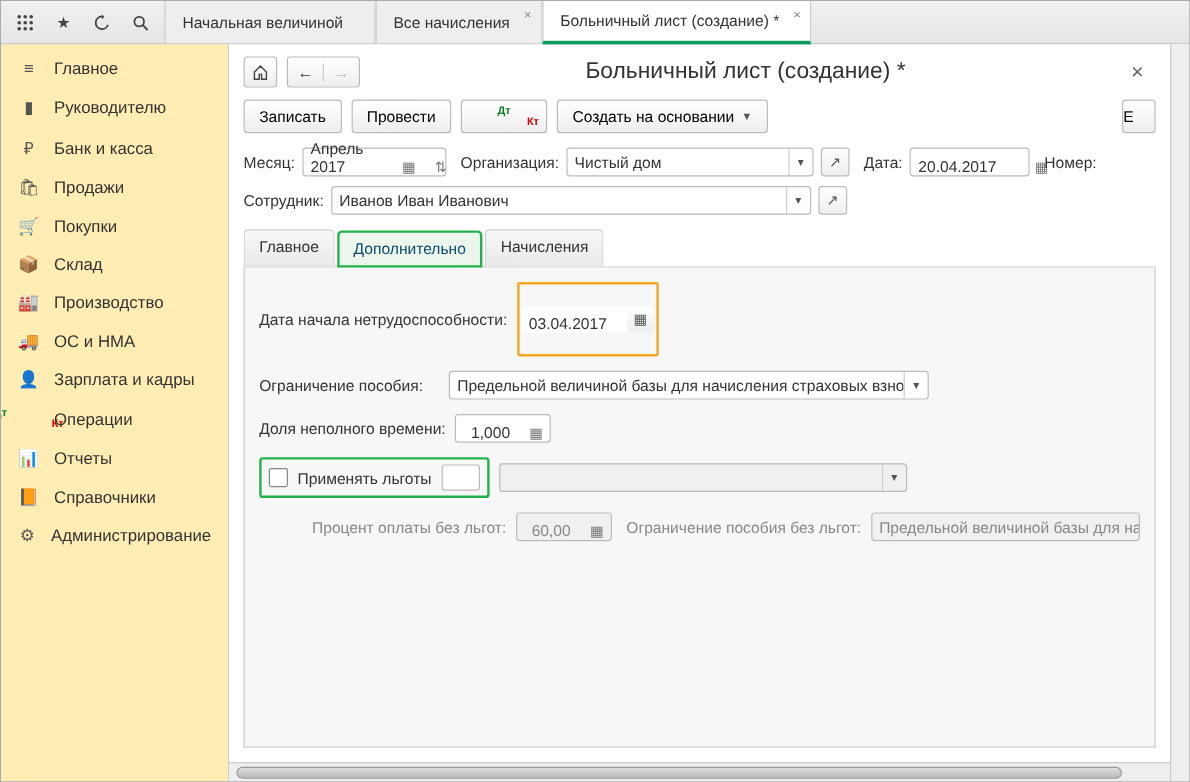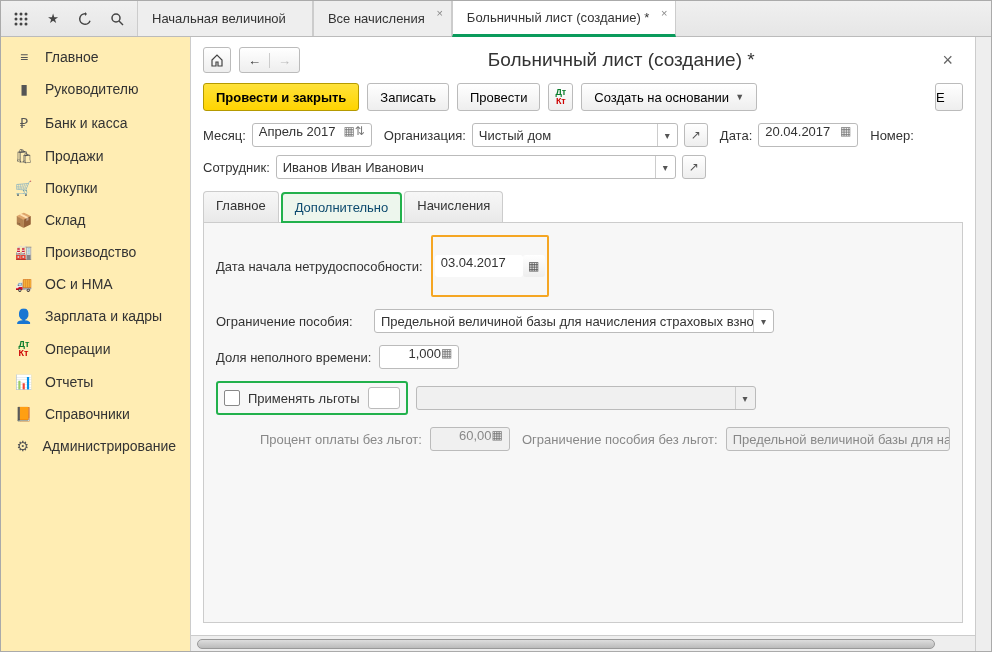--- a/index.html
+++ b/index.html
@@ -114,32 +114,32 @@
     white-space: nowrap;
   }
   .btn.primary{
     background:linear-gradient(#ffe23a,#ffd400);
     border-color:#b59a00;
     font-weight:bold;
   }
   .btn.icononly{padding:0 6px;}
   .dtkt{font-size:9px;line-height:9px;font-weight:bold;}
   .dtkt .dt{color:#0a7d2c;}
-  .dtkt .kt{color:#c00;}
+  .dtkt .kt{color:#c00;margin-left:48px;}
   .caret{font-size:9px;color:#555;margin-left:2px;}
   .formrow{
     display:flex;align-items:center;gap:6px;
     padding:4px 12px;
     flex-wrap:nowrap;
   }
   .lbl{font-size:13px;white-space:nowrap;}
   .input{
     height:24px;border:1px solid #bbb;border-radius:3px;
     background:#fff;padding:0 6px;font-size:13px;
-    display:inline-flex;align-items:flex-start;gap:0;
+    display:inline-flex;align-items:flex-end;gap:16px;
   }
   .input.date{width:120px;}
   .input .ic{color:#777;font-size:12px;}
   .sqbtn{
     width:24px;height:24px;border:1px solid #bbb;border-radius:3px;
     background:linear-gradient(#fff,#eee);
     display:inline-flex;align-items:center;justify-content:center;
     font-size:12px;color:#555;cursor:pointer;
   }
   .combo{
@@ -320,21 +320,20 @@
           </div>
           <div class="tb-btn nav-group">
               <span>←</span>
               <span style="color:#bbb">→</span>
             </div>
           <div class="title">Больничный лист (создание) *</div>
           <div class="close-x">×</div>
         </div>
 
         <div class="toolbar">
-          <button class="btn primary">Провести и закрыть</button>
           <button class="btn">Записать</button>
           <button class="btn">Провести</button>
           <button class="btn icononly">
               <span class="dtkt"><span class="dt">Дт</span><br><span class="kt">Кт</span></span>
             </button>
           <button class="btn">
               <span>Создать на основании</span>
               <span class="caret">▼</span>
             </button>
           <div style="flex:1"></div>

